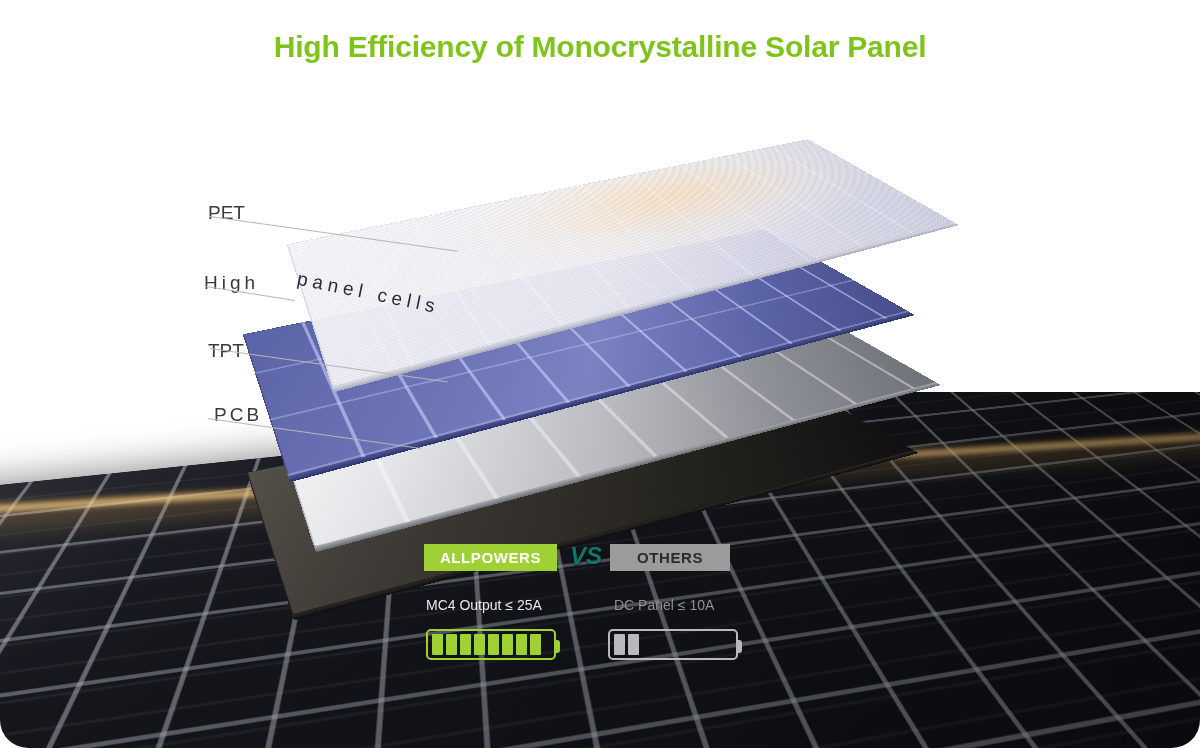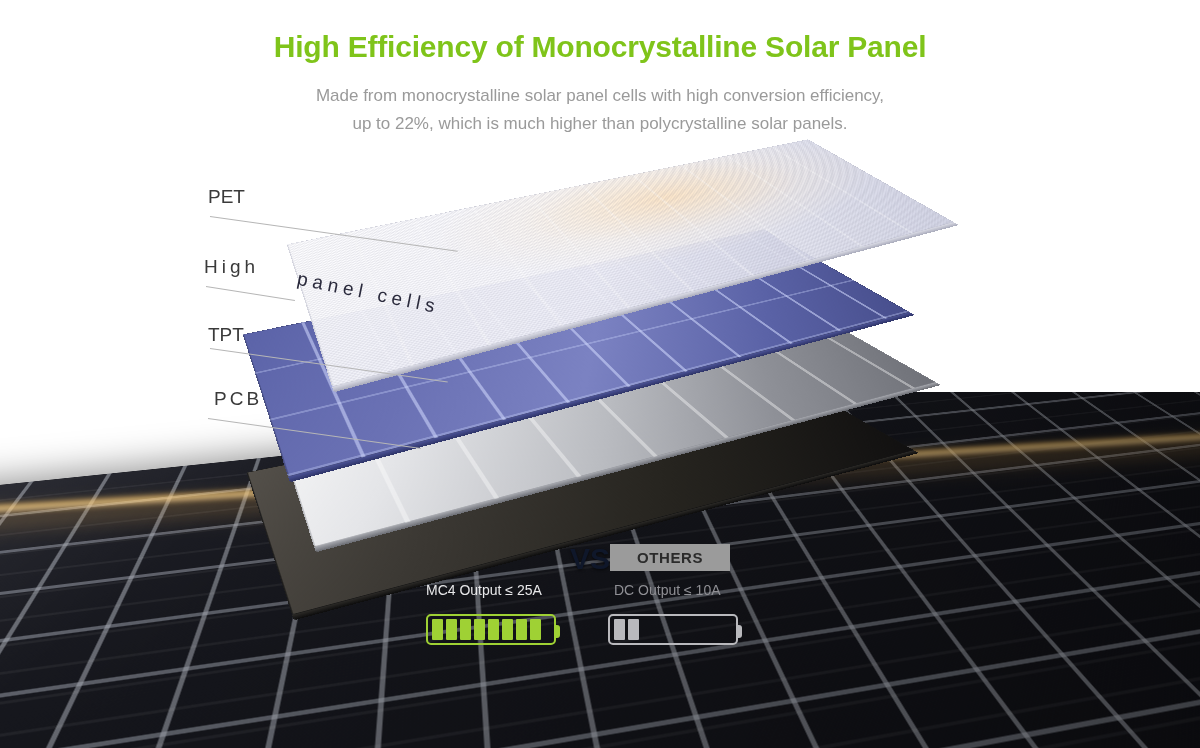--- a/index.html
+++ b/index.html
@@ -7,20 +7,21 @@
     width: 1200px; height: 748px;
     background: #ffffff;
     font-family: "Liberation Sans", sans-serif;
     overflow: hidden;
   }
   #stage {
     position: relative;
     width: 1200px; height: 748px;
     background: #ffffff;
     overflow: hidden;
+    border-radius: 28px;
   }
 
   
   .title {
     position: absolute; top: 30px; left: 0; width: 1200px;
     text-align: center;
     font-size: 30px; font-weight: bold;
     color: #7fc41a;
     letter-spacing: -0.2px;
   }
@@ -181,20 +182,21 @@
     box-shadow: inset 0 0 0 1px rgba(20,20,20,.8);
   }
   #layer-pcb .edge { background: linear-gradient(to bottom,#2b2926,#0c0c0c); }
 
   
   .leader { position: absolute; }
   .leader .lbl {
     position: absolute;
     font-size: 19px; color: #3a3a3a; font-weight: 400;
     white-space: nowrap;
+    margin-top: 16px;
   }
   .leader .line {
     position: absolute;
     height: 1px;
     background: #b6b6b6;
     transform-origin: 0 50%;
   }
   #lead-pet   { left: 208px; top: 186px; }
   #lead-pet   .lbl  { left: 0; top: 0; }
   #lead-pet   .line { left: 2px; top: 30px; width: 250px; transform: rotate(8deg); }
@@ -231,25 +233,25 @@
   #badge-allpowers {
     left: 0; width: 133px;
     background: #9fd134; color: #ffffff;
   }
   #badge-others {
     left: 186px; width: 120px;
     background: #9b9b9b; color: #2b2b2b;
   }
   #vs-label {
     position: absolute; left: 146px; top: -2px;
-    font-size: 30px; font-weight: bold; 
-    color: #0f172a;
+    font-size: 24px; font-weight: bold; font-style: italic;
+    color: #0f766e;
     text-shadow: 0 1px 3px rgba(0,0,0,.6);
   }
-  .out-labels { position: relative; height: 26px; margin-top: 11px; }
+  .out-labels { position: relative; height: 26px; margin-top: 26px; }
   .out-label { position: absolute; font-size: 14px; }
   #out-ours   { left: 2px;   color: #e8e8ea; }
   #out-theirs { left: 190px; color: #8f8f94; }
 
   .batteries { position: relative; height: 34px; margin-top: 6px; }
   .battery {
     position: absolute; top: 0;
     width: 130px; height: 31px;
     border-radius: 5px;
     display: flex; align-items: center;
@@ -276,24 +278,20 @@
     <div id="panel">
       <div class="cells"></div>
       <div class="cellgaps"></div>
       <div class="streak2"></div>
       <div class="streak"></div>
       <div class="sheen"></div>
     </div>
   </div>
 
   <div class="title">High Efficiency of Monocrystalline Solar Panel</div>
-  <div class="subtitle">
-    <span>Made from monocrystalline solar panel cells with high conversion efficiency,</span>
-    <span>up to 22%, which is much higher than polycrystalline solar panels.</span>
-  </div>
 
   <div id="stack">
 
     <div class="layer" id="layer-pcb">
       <div class="face"></div>
       <div class="edge"></div>
     </div>
 
     <div class="layer" id="layer-tpt">
       <div class="face">
@@ -336,27 +334,28 @@
     </div>
 
     <div class="leader" id="lead-pcb">
       <div class="lbl">PCB</div>
       <div class="line"></div>
     </div>
   </div>
 
   <div id="compare">
     <div class="badges">
+      <div class="badge" id="badge-allpowers">ALLPOWERS</div>
       <div id="vs-label">VS</div>
       <div class="badge" id="badge-others">OTHERS</div>
     </div>
 
     <div class="out-labels">
       <div class="out-label" id="out-ours">MC4 Output ≤ 25A</div>
-      <div class="out-label" id="out-theirs">DC Output ≤ 10A</div>
+      <div class="out-label" id="out-theirs">DC Panel ≤ 10A</div>
     </div>
 
     <div class="batteries">
       <div class="battery" id="bat-ours">
         <div class="bar"></div>
           <div class="bar"></div>
           <div class="bar"></div>
           <div class="bar"></div>
           <div class="bar"></div>
           <div class="bar"></div>

